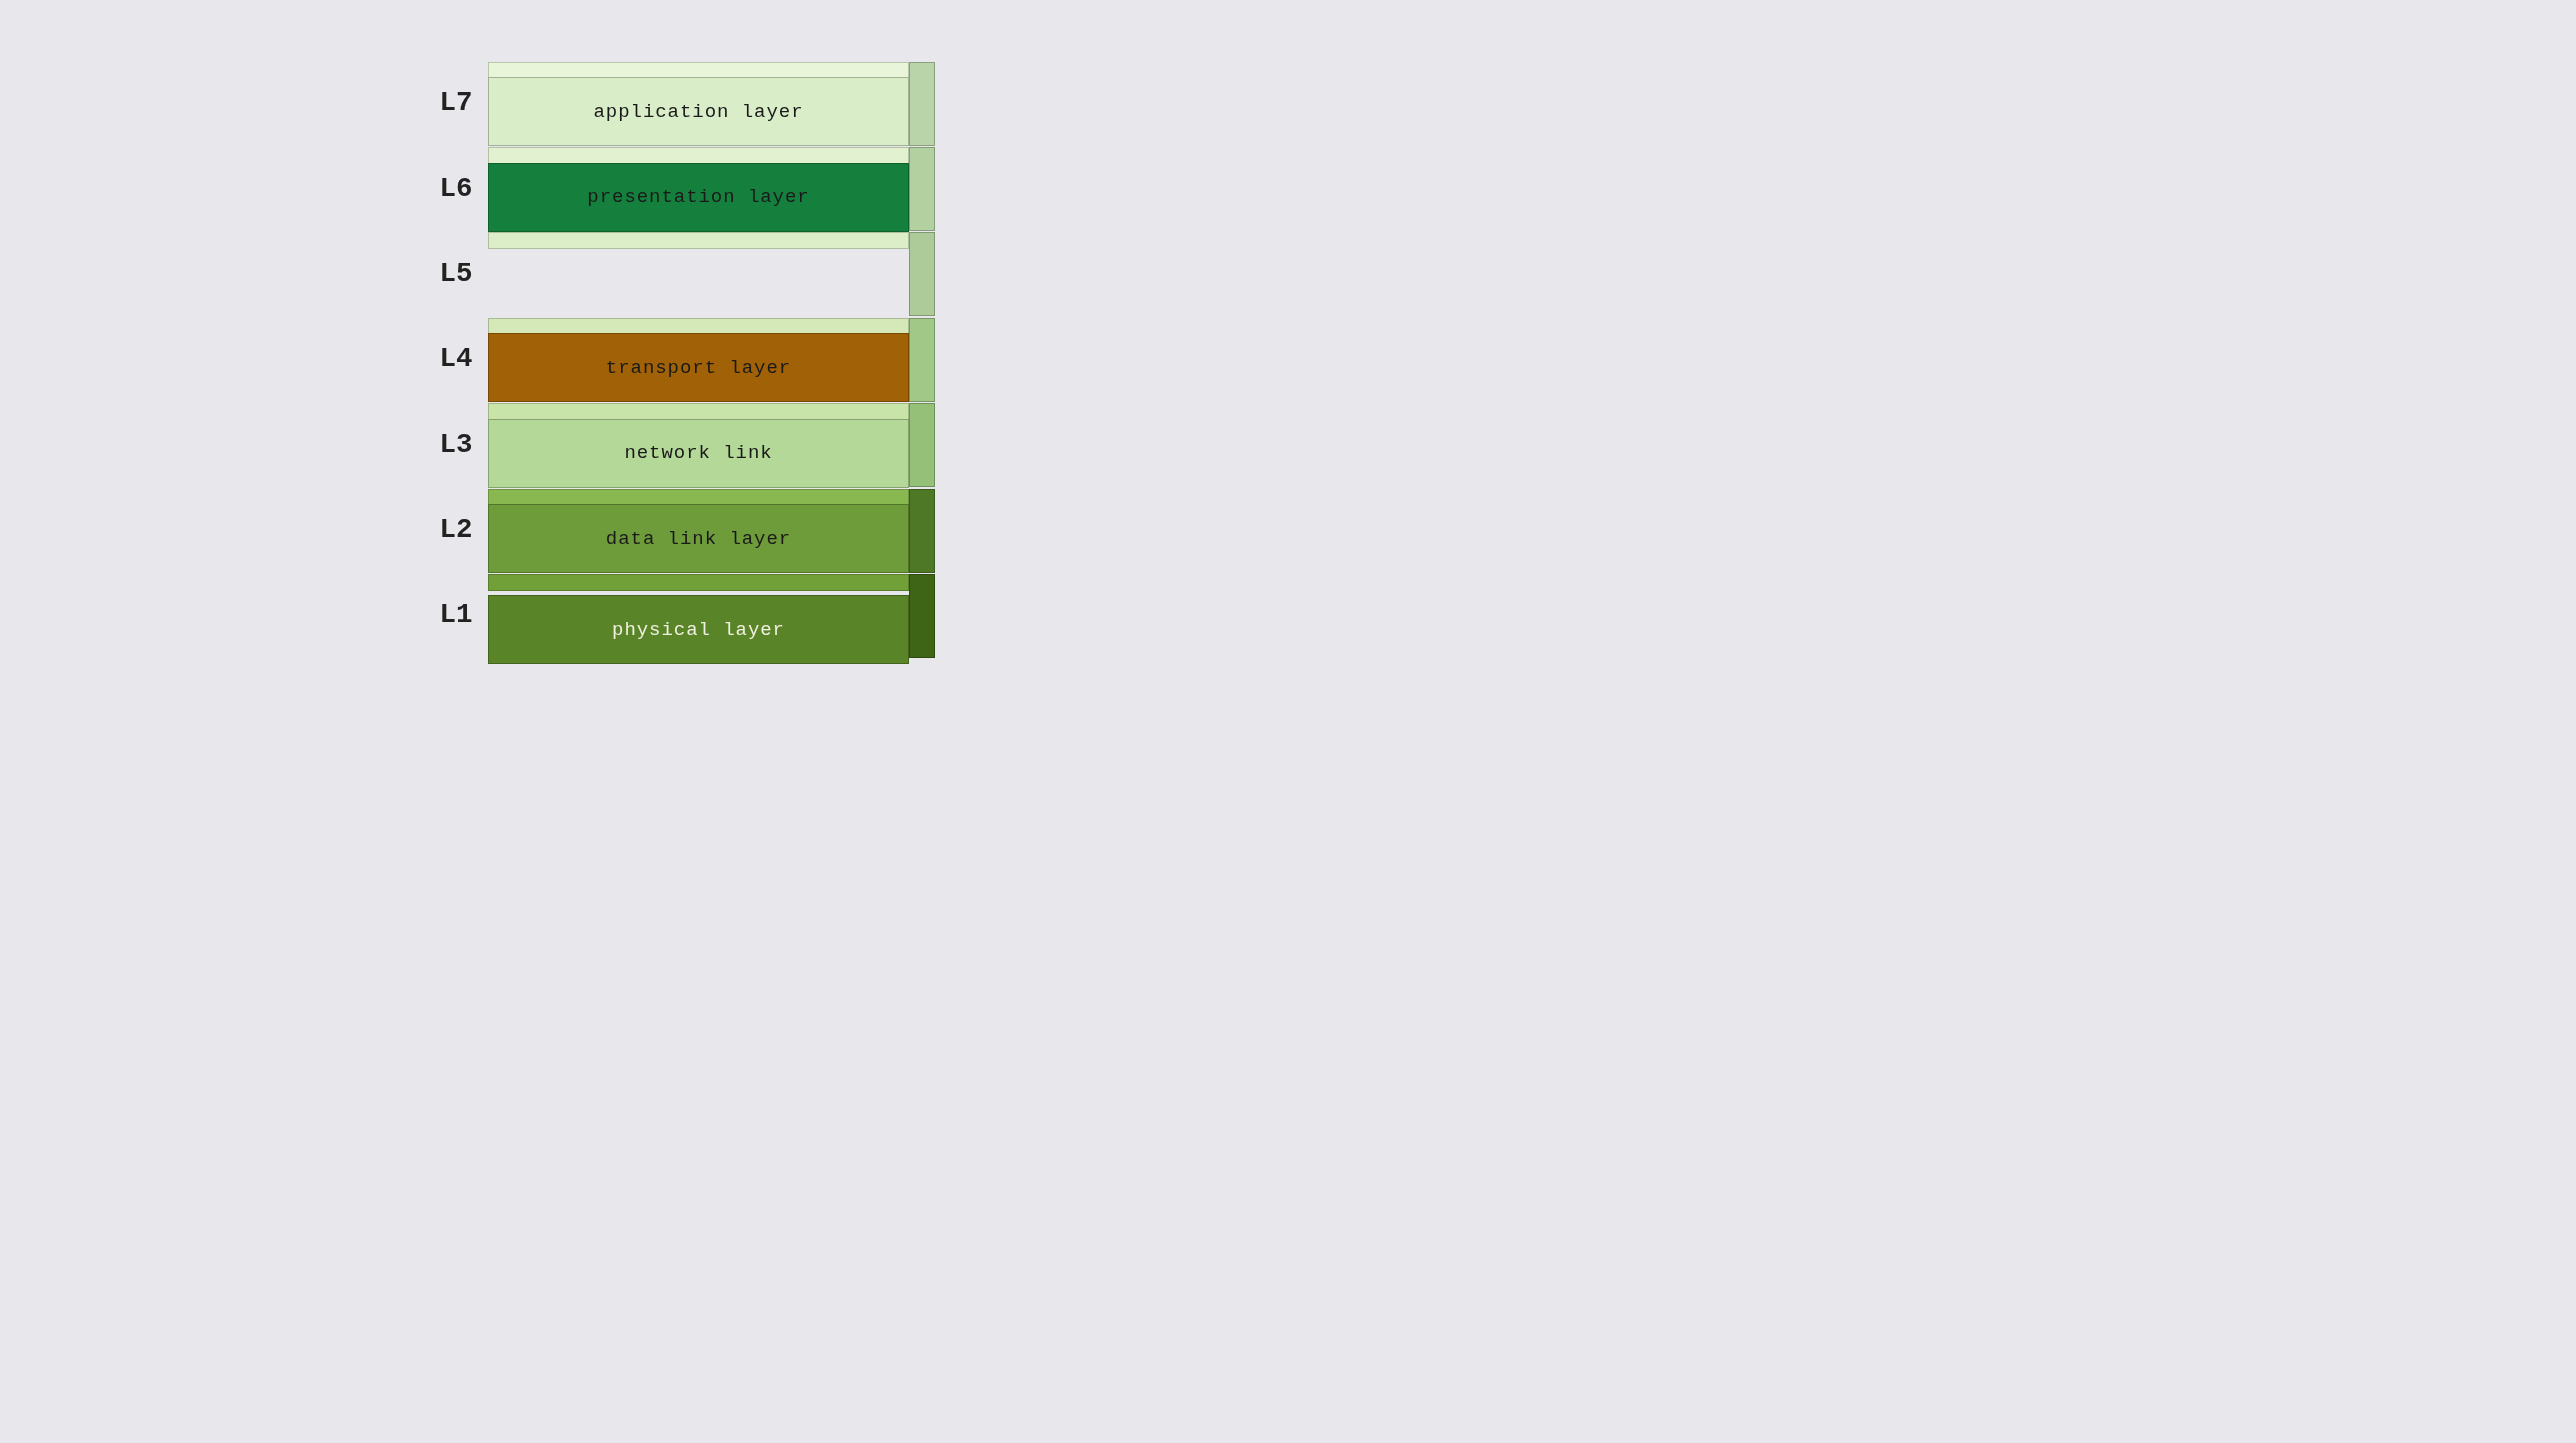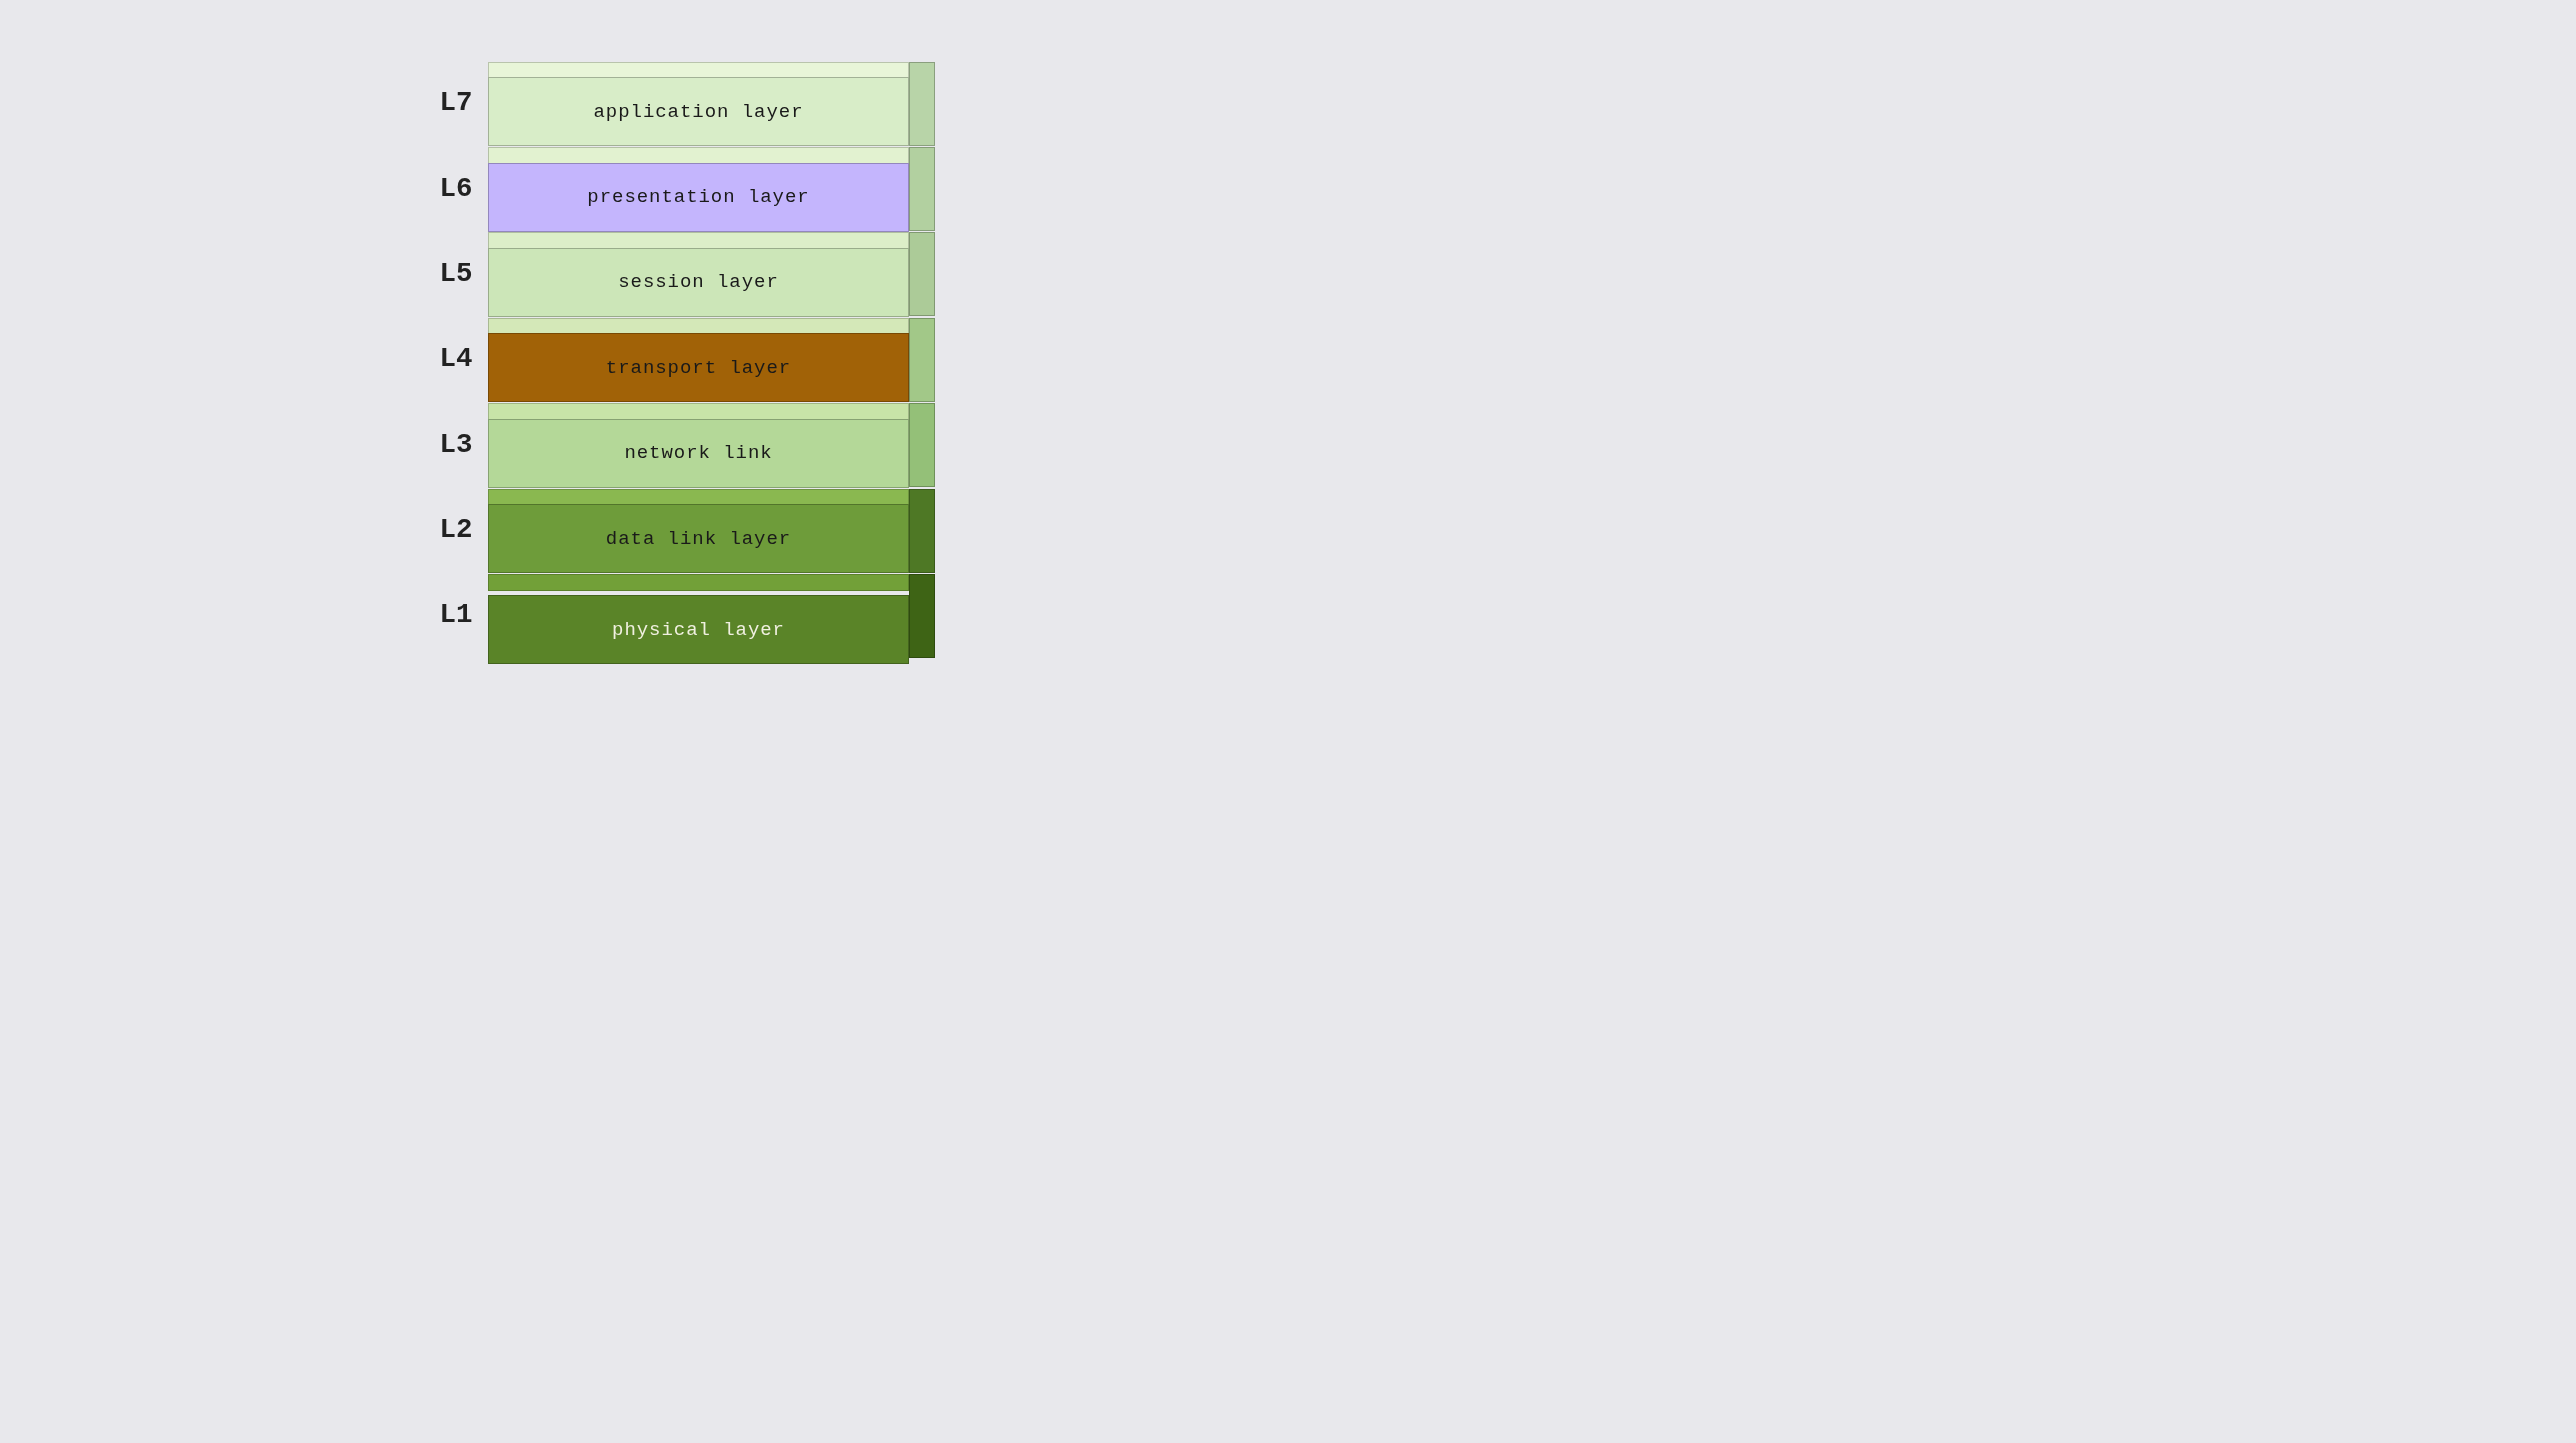--- a/index.html
+++ b/index.html
@@ -89,21 +89,21 @@
       border: 1.3px solid rgba(0,0,0,0.25);
     }
 
     
     
     .layer-7 .face-front { background: #d8edc8; }
     .layer-7 .face-top   { background: #e8f5d8; }
     .layer-7 .face-right { background: #b8d4a8; }
 
     
-    .layer-6 .face-front { background: #c4b5fd; }
+    .layer-6 .face-front { background: #15803d; }
     .layer-6 .face-top   { background: #e2f2d0; }
     .layer-6 .face-right { background: #b2d0a0; }
 
     
     .layer-5 .face-front { background: #cce6b8; }
     .layer-5 .face-top   { background: #dceec8; }
     .layer-5 .face-right { background: #accb98; }
 
     
     .layer-4 .face-front { background: #a16207; }
@@ -151,21 +151,20 @@
         <div class="box-3d layer-6">
           <div class="face-top"></div>
           <div class="face-front">presentation layer</div>
           <div class="face-right"></div>
         </div>
       </div>
       <div class="layer-row">
         <div class="layer-label">L5</div>
         <div class="box-3d layer-5">
           <div class="face-top"></div>
-          <div class="face-front">session layer</div>
           <div class="face-right"></div>
         </div>
       </div>
       <div class="layer-row">
         <div class="layer-label">L4</div>
         <div class="box-3d layer-4">
           <div class="face-top"></div>
           <div class="face-front">transport layer</div>
           <div class="face-right"></div>
         </div>

